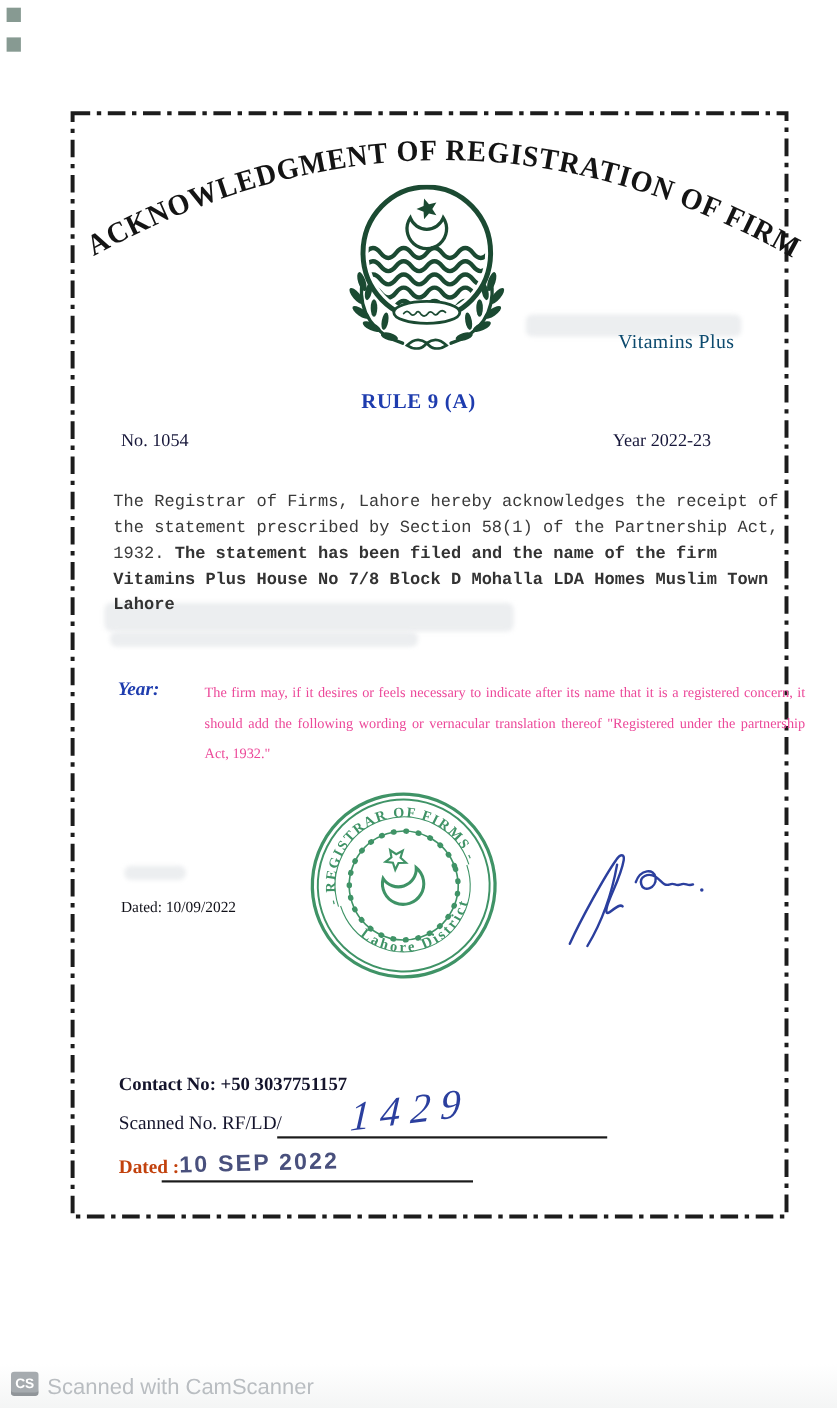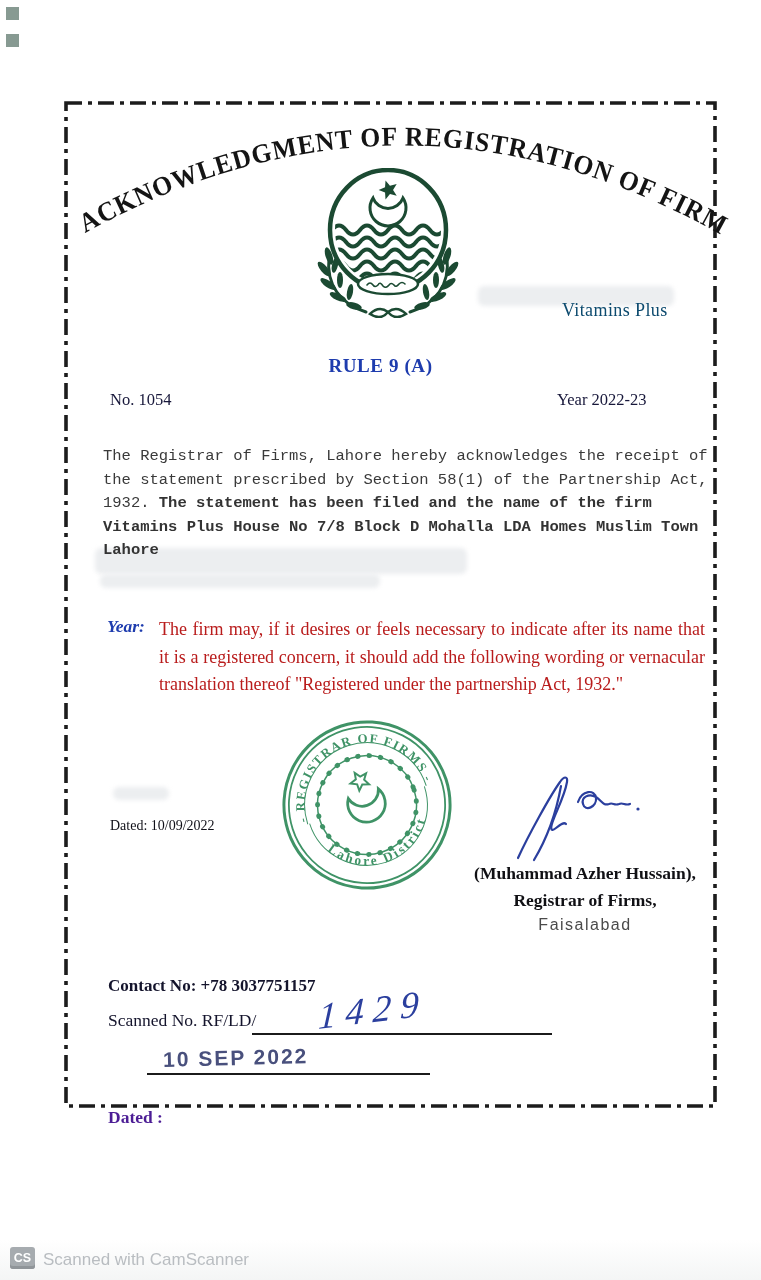--- a/index.html
+++ b/index.html
@@ -18,46 +18,46 @@
   .form-line{left:0;width:761px;text-align:center;font-weight:bold;color:#1e3cae;font-size:19px;letter-spacing:.6px;}
   .no-year{font-weight:normal;color:#17173a;font-size:16.5px;}
 
   
   .body-par{left:103px;top:421px;width:606px;font-family:Liberation Mono, monospace;
     font-size:15.5px;line-height:23.5px;color:#3a3a3a;margin-top:24px;}
   .body-par b{color:#333333;}
 
   .note-row{left:107px;top:616px;width:600px;}
   .note-label{position:absolute;left:0;top:0;color:#1e3cae;font-weight:bold;font-style:italic;font-size:17.5px;}
-  .note-text{margin-left:52px;width:546px;font-size:18px;line-height:27.5px;color:#b91c1c;text-align:justify;}
+  .note-text{margin-left:79px;width:546px;font-size:13px;line-height:27.5px;color:#ec4899;text-align:justify;}
 
   .dated-issue{left:110px;top:818px;font-size:14px;color:#101018;}
 
   .signatory{left:440px;top:860px;width:290px;text-align:center;}
   .sig-name{font-weight:bold;font-size:17.5px;color:#101014;line-height:27px;}
   .sig-title{font-weight:bold;font-size:17.5px;color:#101014;line-height:26px;}
   .sig-city{font-family:"Liberation Sans",sans-serif;font-size:16px;color:#4a4a4a;letter-spacing:1.5px;line-height:24px;}
 
   .contact-line{left:108px;top:976px;font-weight:bold;font-size:17px;color:#14142c;}
   .despatch-label{left:108px;top:1010px;font-size:17.5px;color:#14142c;}
   .despatch-underline{left:252px;top:1001px;width:300px;border-bottom:2px solid #1b1b1b;height:32px;}
   .despatch-hand{left:318px;top:988px;font-style:italic;font-size:37px;color:#2b3f9e;
     letter-spacing:9px;transform:rotate(-7deg) skewX(-10deg);}
-  .dated-label{left:108px;top:1107px;font-size:17.5px;color:#4c1d95;font-weight:bold;}
+  .dated-label{left:108px;top:1050px;font-size:17.5px;color:#c2410c;font-weight:bold;}
   .dated-underline{left:147px;top:1042px;width:283px;border-bottom:2px solid #1b1b1b;height:31px;}
   .date-stamp{left:163px;top:1046px;font-family:"Liberation Sans",sans-serif;font-weight:bold;
     font-size:21px;color:#3a4272;letter-spacing:2px;transform:rotate(-1.5deg);opacity:.92;}
 
   
   .scan-bar{left:0;top:1240px;width:761px;height:40px;background:linear-gradient(#ffffff,#f4f5f5);}
   .cs-icon{position:absolute;left:10px;top:7px;width:25px;height:22px;background:#a6abaf;border-radius:3px;
     color:#ffffff;font-family:"Liberation Sans",sans-serif;font-weight:bold;font-size:12.5px;
     display:flex;align-items:center;justify-content:center;box-shadow:inset 0 -3px 0 #909599;}
   .cs-label{position:absolute;left:43px;top:10px;font-family:"Liberation Sans",sans-serif;
-    font-size:17px;color:#b9bdc1;text-align:center;}
+    font-size:20px;color:#b9bdc1;text-align:center;}
 </style>
 </head>
 <body>
 
 <div class="page">
 
   <div class="corner-sq" style="top:7px;"></div>
   <div class="corner-sq" style="top:34px;"></div>
 
   <svg class="abs" style="left:0;top:0;" width="761" height="1280">
@@ -167,27 +167,22 @@
 
   <svg class="abs" style="left:498px;top:766px;" width="150" height="100" viewBox="0 0 150 100">
     <g stroke="#2b3f9e" stroke-width="2.2" fill="none" stroke-linecap="round" stroke-linejoin="round">
       <path d="M 20 92 C 30 70 52 30 62 16 C 66 10 70 10 69 16 C 67 28 60 42 56 52 C 52 62 52 67 58 62 C 63 58 66 56 68 58"></path>
       <path d="M 63 20 C 58 48 48 74 36 94"></path>
       <path d="M 80 36 C 84 24 97 23 98 32 C 99 41 87 46 85 38 C 83 31 91 27 98 31 C 104 35 105 40 111 38 C 115 36 116 40 121 38 C 125 36 127 40 132 38"></path>
       <circle cx="140" cy="43" r="1.6" fill="#2b3f9e" stroke="none"></circle>
     </g>
   </svg>
 
-  <div class="abs signatory">
-    <div class="sig-name">(Muhammad Azher Hussain),</div>
-    <div class="sig-title">Registrar of Firms,</div>
-    <div class="sig-city">Faisalabad</div>
-  </div>
 
-  <div class="abs contact-line">Contact No: +78 3037751157</div>
+  <div class="abs contact-line">Contact No: +50 3037751157</div>
 
   <div class="abs despatch-label">Scanned No. RF/LD/</div>
   <div class="abs despatch-underline"></div>
   <div class="abs despatch-hand">1429</div>
 
   <div class="abs dated-label">Dated :</div>
   <div class="abs dated-underline"></div>
   <div class="abs date-stamp">10 SEP 2022</div>
 
   <div class="abs scan-bar">

